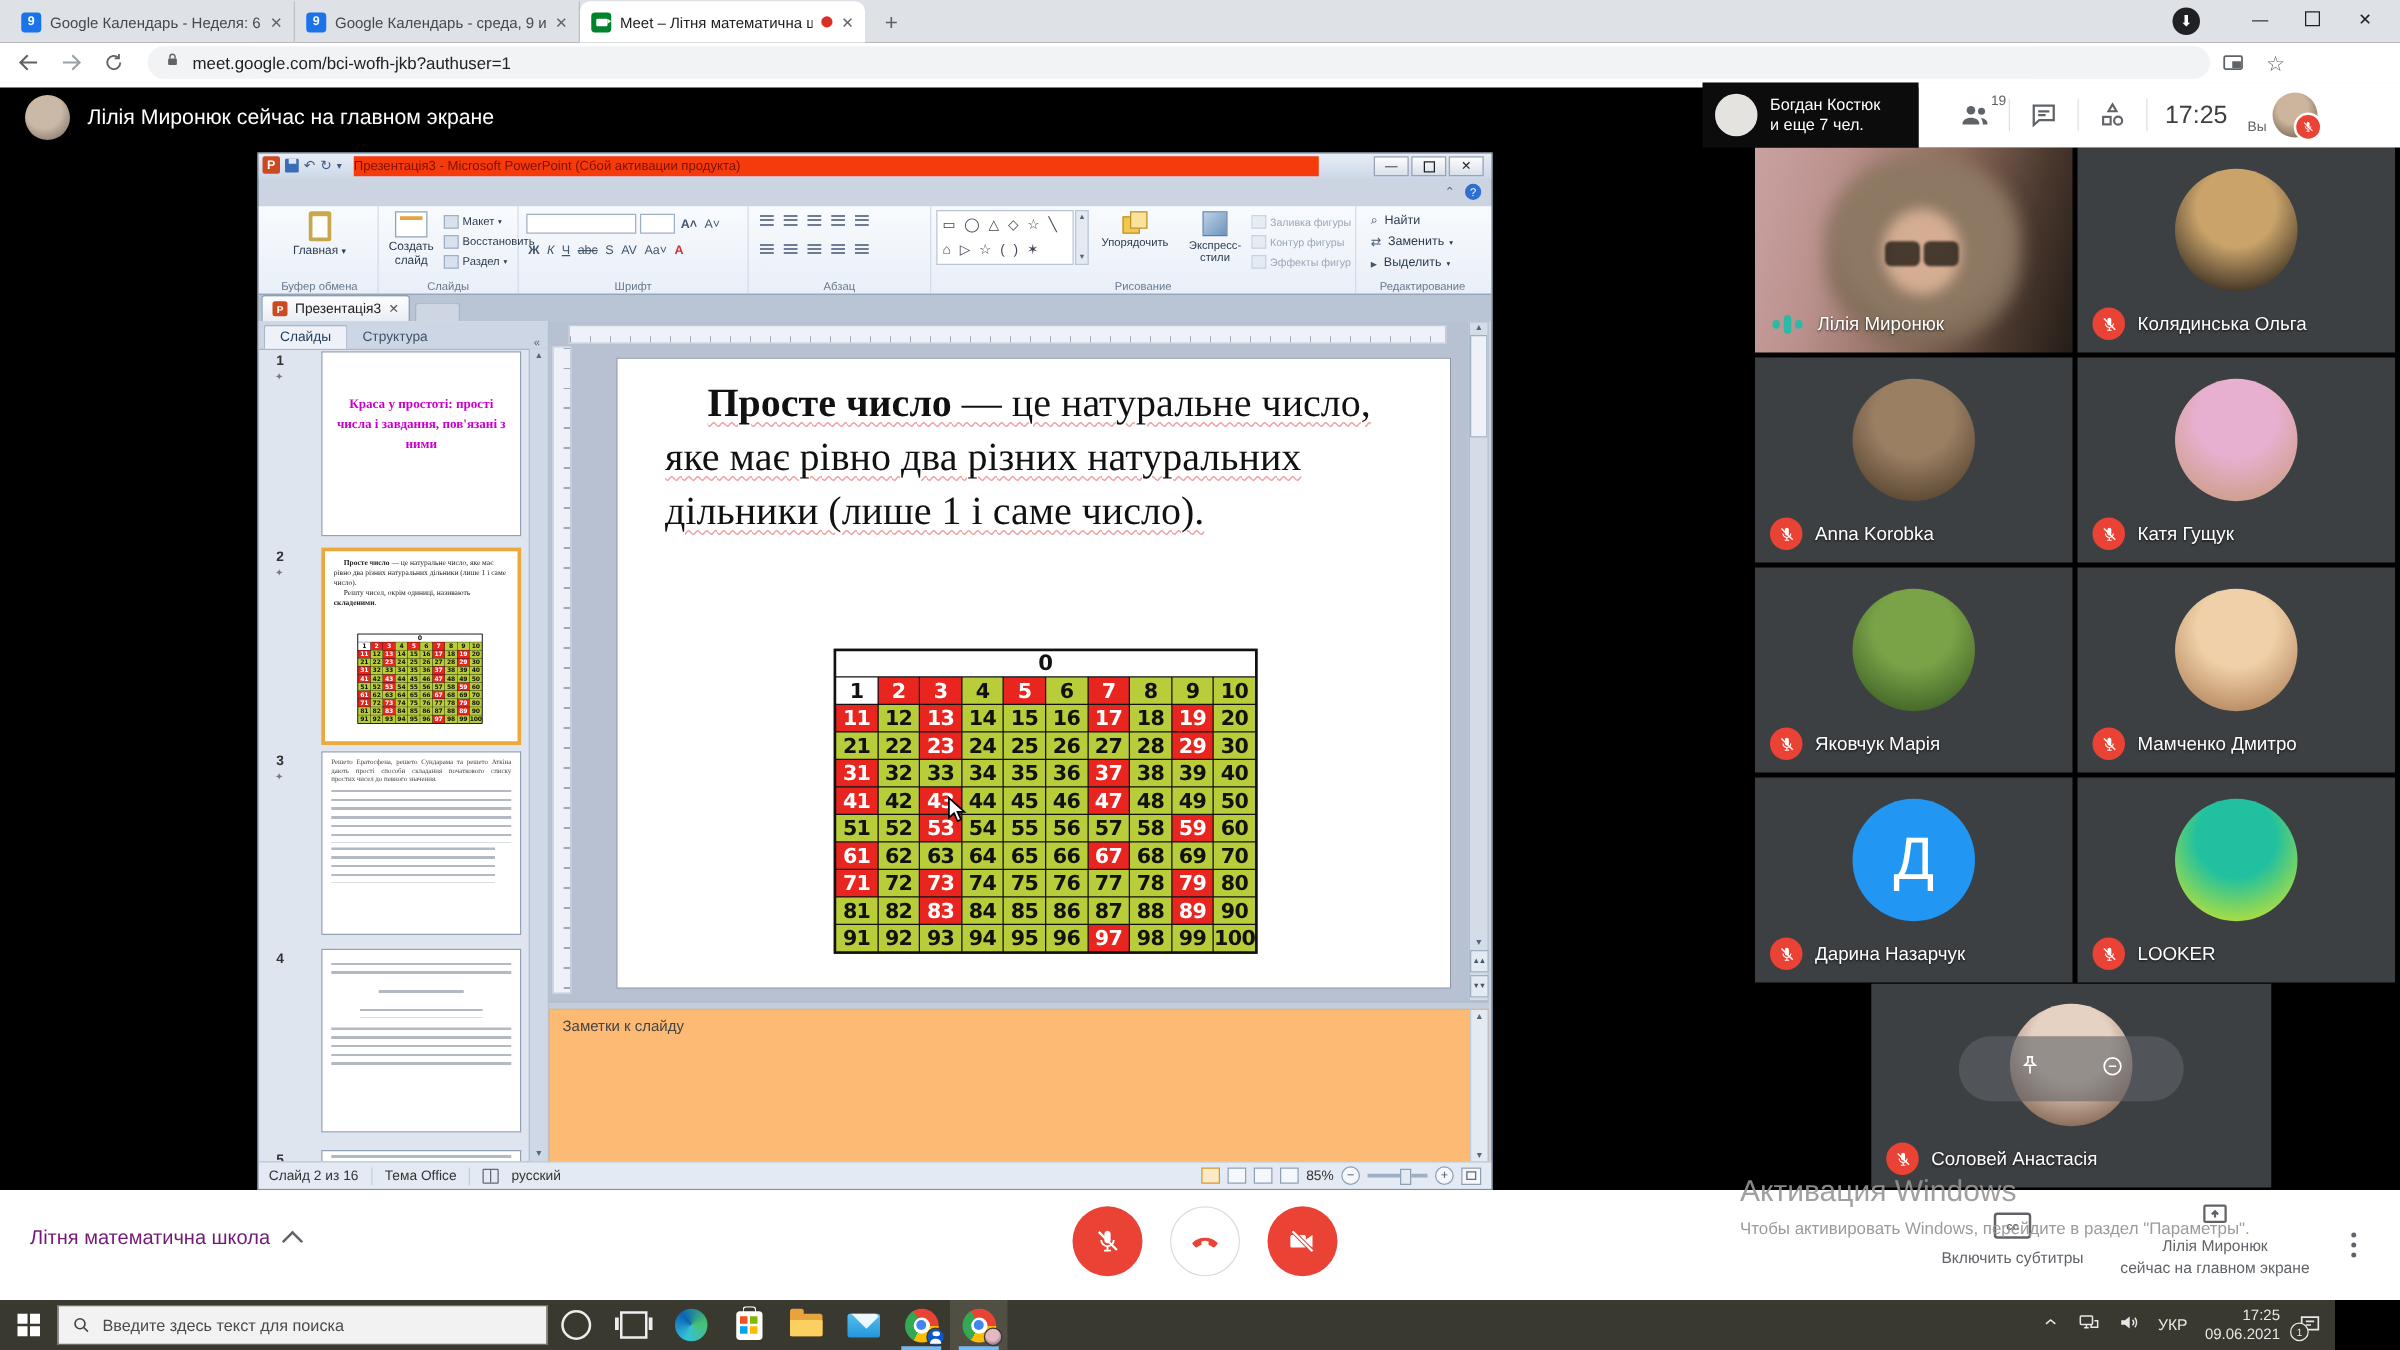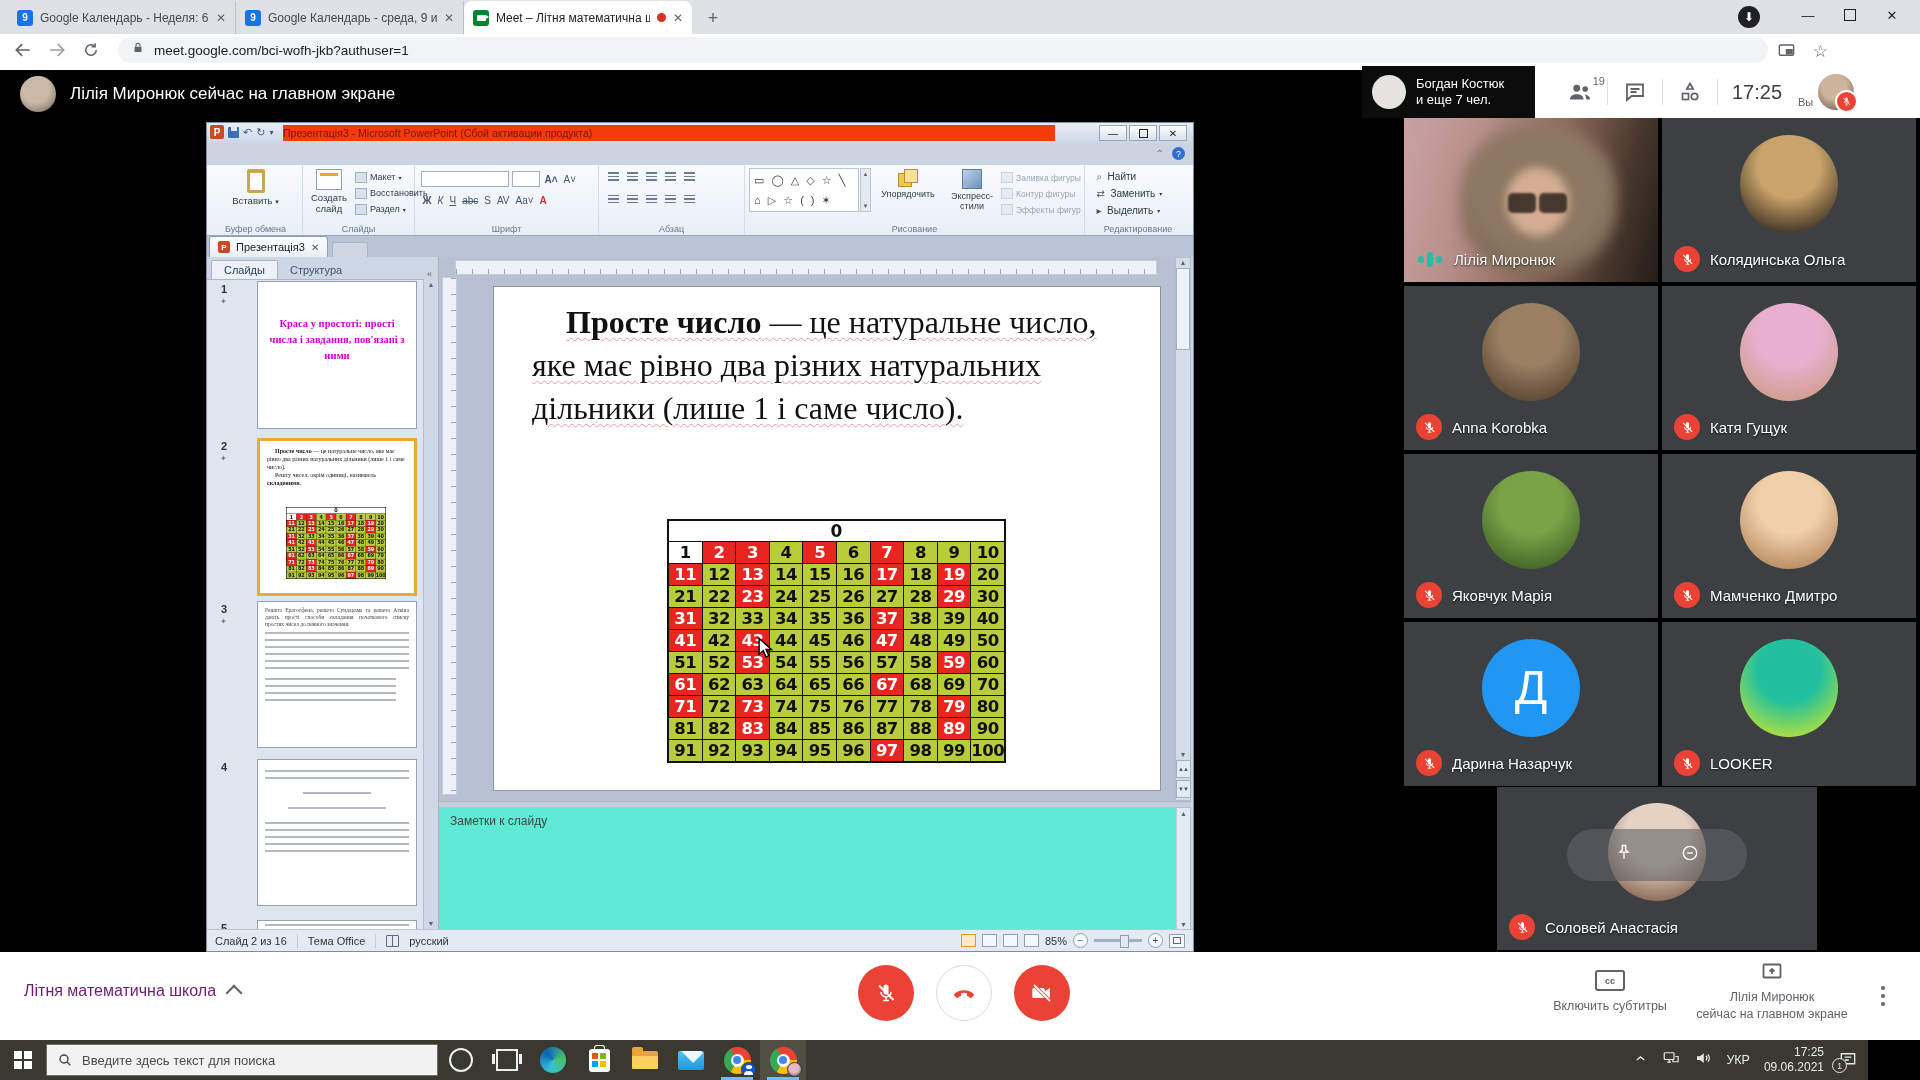--- a/index.html
+++ b/index.html
@@ -234,21 +234,21 @@
   .g-cell.prime{background:var(--prime,#e8251f);color:#fff;}
   .g-cell.one{background:var(--one,#fff);}
   .cursor{position:absolute;left:263px;top:350px;z-index:4;}
   .vsb{position:absolute;right:2px;top:134px;width:16px;height:544px;background:#d4dce8;border:1px solid #b4bfce;box-sizing:border-box;
     display:flex;flex-direction:column;align-items:center;font-size:7px;color:#55677e;}
   .vsb .thumbbar{width:12px;height:80px;background:#eef2f8;border:1px solid #9fb0c4;margin-top:2px;}
   .vsb .navs{margin-top:auto;display:flex;flex-direction:column;gap:2px;padding-bottom:2px;align-items:center;}
   .vsb .nbtn{width:13px;height:16px;background:#e4eaf2;border:1px solid #9fb0c4;display:flex;align-items:center;justify-content:center;
     font-size:6px;letter-spacing:-1px;color:#44566c;}
   .splitter{position:absolute;left:232px;top:678px;right:2px;height:6px;background:#c3cddb;border-top:1px solid #aab6c6;}
-  .notes{position:absolute;left:232px;top:684px;right:2px;height:124px;background:#5eead4;border:1px solid #b4bfce;
+  .notes{position:absolute;left:232px;top:684px;right:2px;height:124px;background:#fdba74;border:1px solid #b4bfce;
     font-size:12px;color:#444;padding:6px 10px;box-sizing:border-box;}
   .nsb{position:absolute;right:0;top:0;bottom:0;width:14px;background:#e4eaf2;border-left:1px solid #c2cdda;
     display:flex;flex-direction:column;justify-content:space-between;align-items:center;font-size:7px;color:#55677e;padding:2px 0;box-sizing:border-box;}
   .sbar{position:absolute;left:0;bottom:0;right:0;height:22px;background:#e4eaf3;border-top:1px solid #bac5d4;
     display:flex;align-items:center;font-size:11px;color:#333;padding:0 8px;box-sizing:border-box;gap:10px;}
   .ssep{width:1px;height:14px;background:#c3cdd9;}
   .bookic{width:11px;height:10px;border:1px solid #667;border-radius:1px;position:relative;}
   .bookic:before{content:'';position:absolute;left:4.5px;top:0;bottom:0;width:1px;background:#667;}
   .sright{margin-left:auto;display:flex;align-items:center;gap:6px;}
   .vic{width:15px;height:13px;border:1px solid #8fa0b5;background:#f4f7fb;box-sizing:border-box;}
@@ -539,21 +539,21 @@
     </div>
     <div class="rhelp">
       <span>⌃</span>
       <span class="qmark">?</span>
     </div>
 
     <div class="rbody">
       <div class="grp" style="left:2px;width:94px">
         <div class="bigbtn" style="left:0;right:0">
           <span class="ic-clip"></span>
-          <span>Вставить</span>
+          <span>Главная</span>
           <span style="font-size:7px">▾</span>
         </div>
         <span class="glabel">Буфер обмена</span>
       </div>
       <div class="grp" style="left:96px;width:112px">
         <div class="bigbtn" style="left:2px;width:48px">
           <span class="ic-slide"></span>
           <span>Создать слайд</span>
         </div>
         <div class="smallrow" style="top:5px">
@@ -982,20 +982,24 @@
         <span class="zbtn">−</span>
         <span class="ztrack">
             <span class="zthumb"></span>
           </span>
         <span class="zbtn">+</span>
         <span class="fitic"></span>
       </span>
     </div>
   </div>
 
+  <div class="wm">
+    <div class="wm1">Активация Windows</div>
+    <div class="wm2">Чтобы активировать Windows, перейдите в раздел "Параметры".</div>
+  </div>
 
   <div class="bottombar">
     <div class="meetname">
       <span>Літня математична школа</span>
       <span class="chev"></span>
     </div>
     <div class="controls">
       <div class="cbtn red">
         <svg viewBox="0 0 24 24" width="24" height="24">
             <path d="M12 3.5c1.4 0 2.5 1.1 2.5 2.5v5a2.5 2.5 0 0 1-5 0V6c0-1.4 1.1-2.5 2.5-2.5z" fill="#fff"></path>

